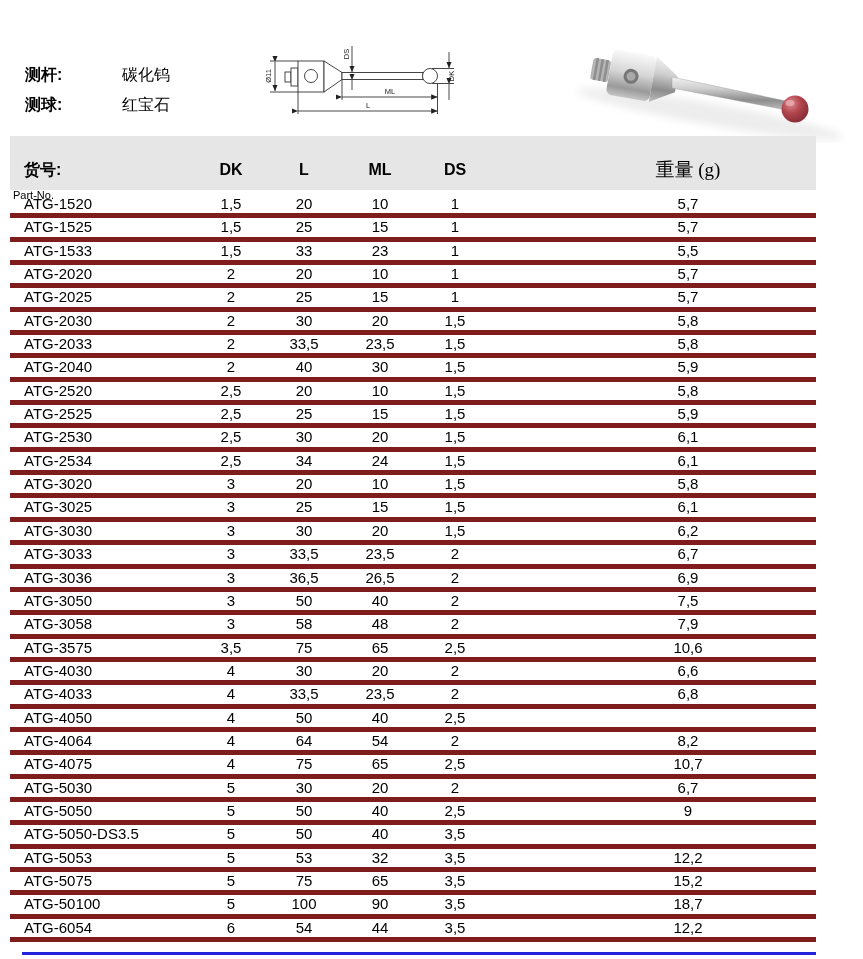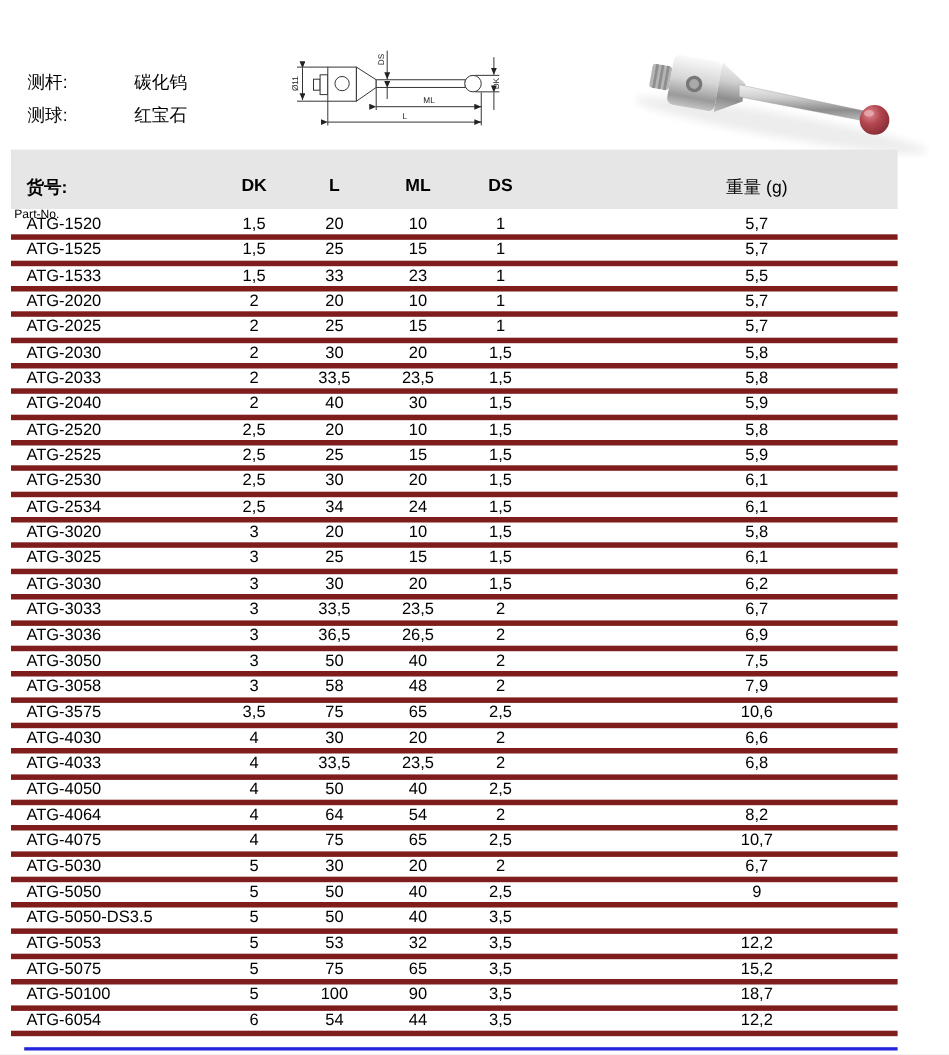--- a/index.html
+++ b/index.html
@@ -4,42 +4,42 @@
 <style>
   html,body{margin:0;padding:0;background:#888;}
   .page{
     position:relative;width:863px;height:959px;background:#ffffff;
     font-family:"Liberation Sans", sans-serif;color:#000;overflow:hidden;
     margin:0 auto;
   }
   
   .specs{position:absolute;left:25px;top:60px;}
   .spec-row{height:30px;display:flex;align-items:center;}
-  .spec-label{font-weight:normal;font-size:16px;width:97px;}
+  .spec-label{font-weight:bold;font-size:16px;width:97px;}
   .spec-value{font-family:"Liberation Serif", serif;font-size:16px;text-align:right;}
   
   .diagram{position:absolute;left:252px;top:32px;}
   .photo{position:absolute;left:560px;top:28px;}
   .dim-text{font-family:"Liberation Sans", sans-serif;font-size:7.5px;fill:#222;}
   
   .tbl{position:absolute;left:10px;top:136px;width:806px;}
   .thead{
     background:#e6e6e6;height:54px;position:relative;
   }
   .hrow1{display:flex;align-items:center;height:28px;padding-top:20px;}
   .hrow2{padding-left:3px;font-size:11px;height:22px;display:flex;align-items:center;}
   .cell{white-space:nowrap;overflow:visible;}
   .col-part{width:180px;padding-left:14px;box-sizing:border-box;text-align:left;}
   .col-dk{width:82px;text-align:center;}
   .col-l{width:64px;text-align:center;}
   .col-ml{width:88px;text-align:center;}
   .col-ds{width:62px;text-align:center;}
   .col-wt{flex:1;text-align:center;padding-left:74px;box-sizing:border-box;}
   .hcell{font-weight:bold;font-size:16px;}
-  .hcell.col-wt{font-weight:normal;font-family:Liberation Sans, sans-serif;font-size:16px;}
+  .hcell.col-wt{font-weight:normal;font-family:Liberation Serif, serif;font-size:19px;}
   .tbody{margin-top:5px;}
   .row{
     display:flex;height:23.35px;box-sizing:border-box;
     border-bottom:5px solid #7f1d1d;font-size:15px;
   }
   .row .col-part{font-size:15px;}
   
   .blue-rule{position:absolute;left:22px;top:952px;width:794px;height:3px;background:#2424dd;}
 </style>
 </head>

